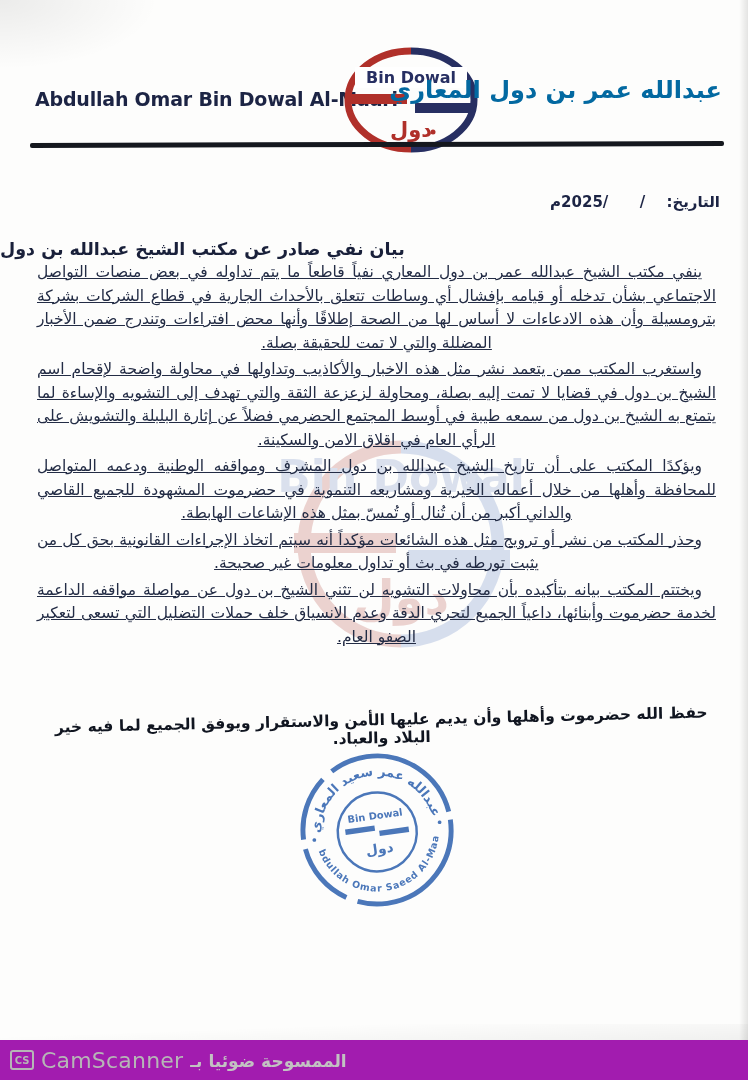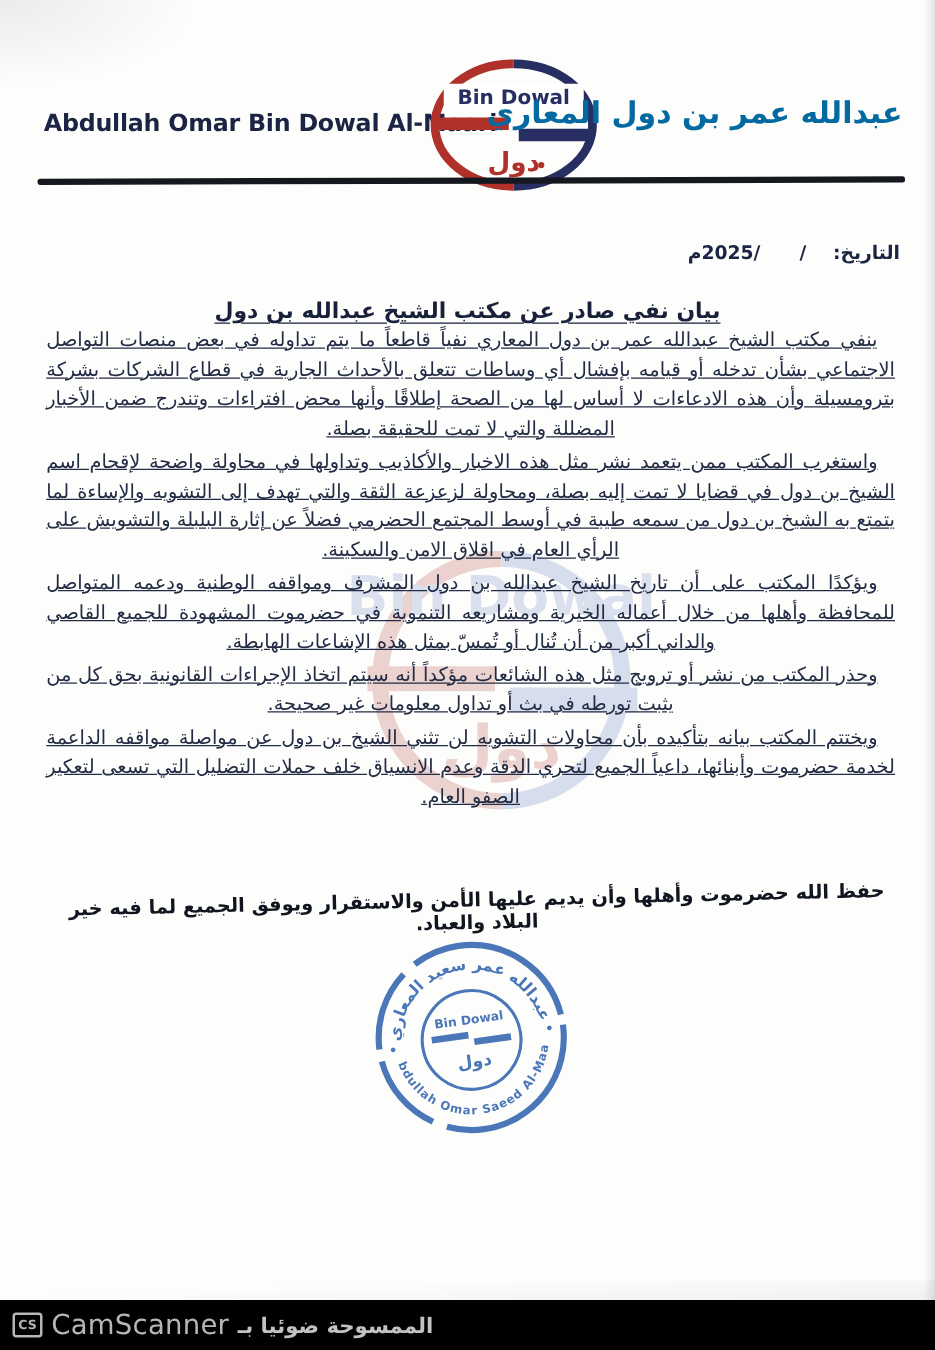--- a/index.html
+++ b/index.html
@@ -42,23 +42,23 @@
     background: #15181e; border-radius: 2px; transform: rotate(-0.15deg);
   }
 
   .date-line {
     position: absolute; right: 28px; top: 165px; direction: rtl;
     font-size: 15px; font-weight: 600; color: #1c2444; margin-top: 28px;
   }
   .date-line .value { white-space: pre; margin-right: 16px; }
 
   .doc-title {
-    position: absolute; left: 0; right: 0; top: 227px; text-align: center;
+    position: absolute; left: 0; right: 0; top: 227px; text-align: left;
     direction: rtl; font-size: 17.5px; font-weight: bold;
-    text-decoration: underline; text-underline-offset: 4px;
+    text-underline-offset: 4px;
     color: #19203a;
   }
 
   .body-text {
     position: absolute; left: 37px; right: 32px; top: 261px; z-index: 1;
     direction: rtl; font-size: 15.5px; line-height: 23.5px;
     text-align: justify; text-align-last: center; color: #232c45;
   }
   .body-text p { margin: 0 0 3px 0; text-indent: 14px; text-decoration: underline; }
 
@@ -79,21 +79,21 @@
     transform: rotate(-8deg); opacity: 0.92; z-index: 2;
   }
   .signature {
     position: absolute; left: 60px; top: 806px; width: 255px; z-index: 1;
     direction: rtl; text-align: center;
     font-size: 17px; font-weight: bold; color: #10142a;
   }
 
   .footer {
     position: absolute; left: 0; right: 0; bottom: 0; height: 40px;
-    background: #000000; display: flex; align-items: center;
+    background: #a21caf; display: flex; align-items: center;
     padding-left: 10px; gap: 7px; box-sizing: border-box;
   }
   .cs-badge {
     width: 20px; height: 16px; border: 2px solid #b6b6b6; border-radius: 3px;
     color: #b6b6b6; font-size: 10px; font-weight: bold;
     display: flex; align-items: center; justify-content: center; flex: 0 0 auto;
   }
   .cs-brand { color: #b6b6b6; font-size: 22px; letter-spacing: 0.2px; }
   .cs-arabic { color: #c2c2c2; font-size: 17px; direction: rtl; padding-top: 2px; font-weight: bold; }
 </style>

